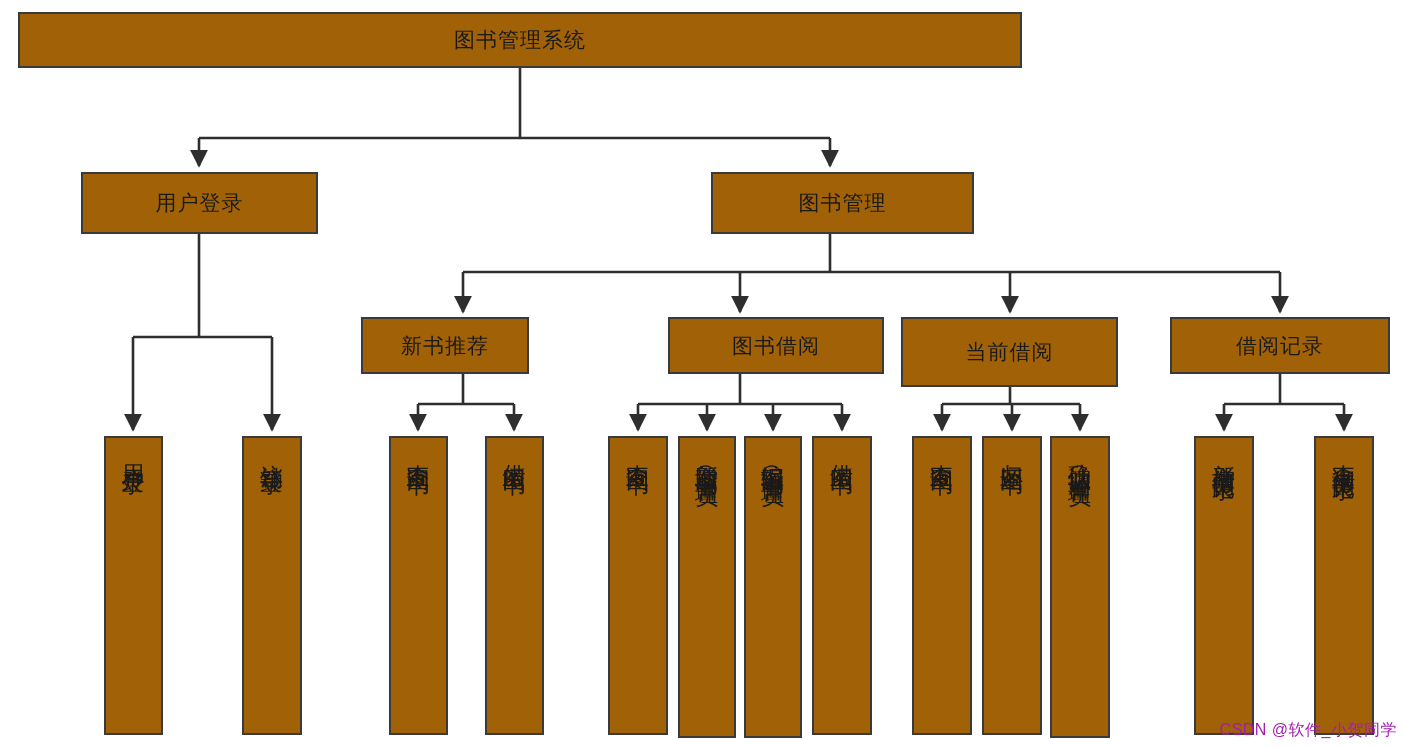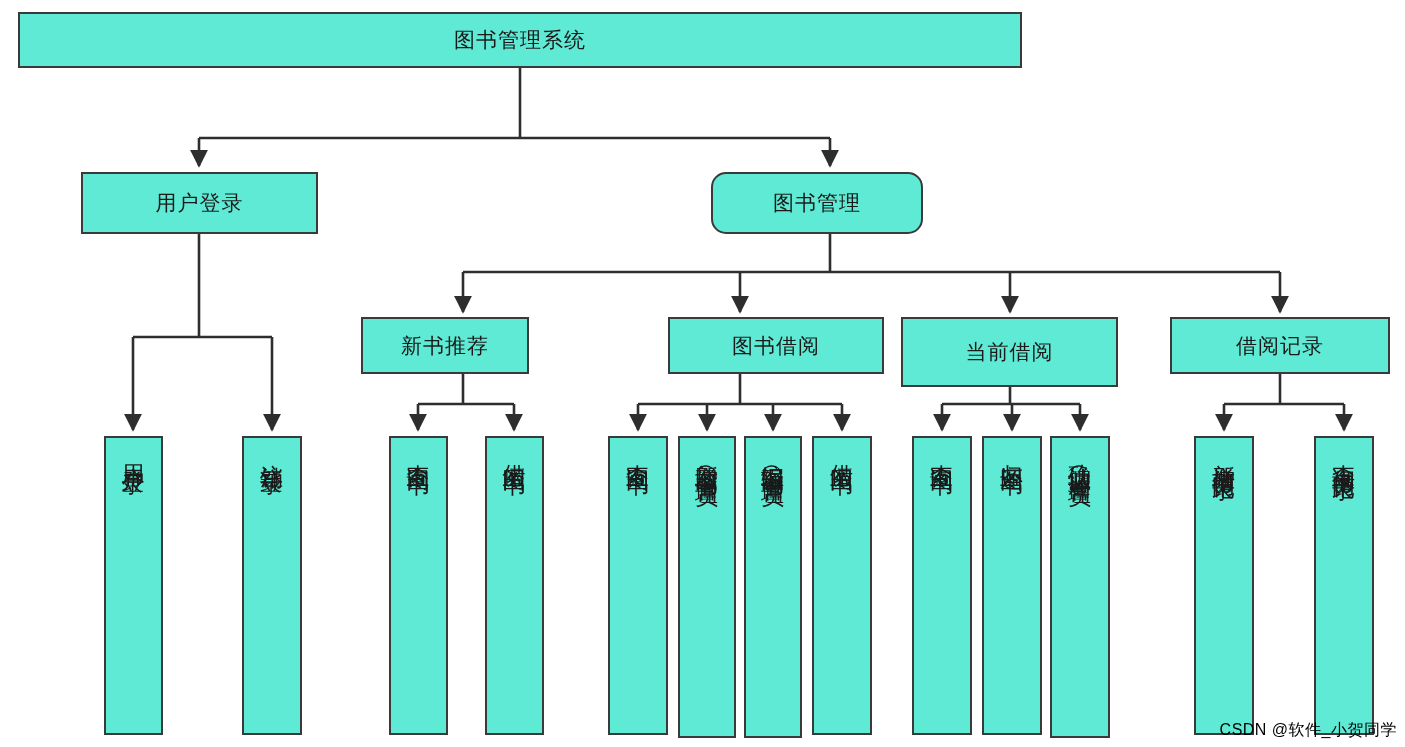--- a/index.html
+++ b/index.html
@@ -23,21 +23,21 @@
     position: absolute;
     left: 0;
     top: 0;
     width: 1405px;
     height: 747px;
   }
   .node-box {
     position: absolute;
     box-sizing: border-box;
     border: 2px solid #3a3a3a;
-    background: #5eead4;
+    background: #a16207;
     display: flex;
     align-items: center;
     justify-content: center;
     color: #1a1a1a;
   }
   .node-h .node-label {
     font-size: 21px;
     letter-spacing: 1px;
     white-space: nowrap;
     line-height: 1.2;
@@ -53,21 +53,21 @@
     font-size: 23px;
     letter-spacing: 3px;
     line-height: 1.05;
     white-space: nowrap;
   }
   #watermark {
     position: absolute;
     right: 8px;
     bottom: 6px;
     font-size: 16px;
-    color: #000000;
+    color: #a21caf;
     white-space: nowrap;
     letter-spacing: 0.5px;
   }
 </style>
 </head>
 <body>
 
 <div id="diagram-root">
 
   <svg class="layer" viewBox="0 0 1405 747" xmlns="http://www.w3.org/2000/svg">
@@ -120,21 +120,21 @@
     </g>
   </svg>
 
   <div class="node-box node-h" style="left:18px; top:12px; width:1004px; height:56px;">
     <span class="node-label">图书管理系统</span>
   </div>
 
   <div class="node-box node-h" style="left:81px; top:172px; width:237px; height:62px;">
     <span class="node-label">用户登录</span>
   </div>
-  <div class="node-box node-h" style="left:711px; top:172px; width:212px; height:62px;border-radius:15px;">
+  <div class="node-box node-h" style="left:711px; top:172px; width:263px; height:62px;">
     <span class="node-label">图书管理</span>
   </div>
 
   <div class="node-box node-h" style="left:361px; top:317px; width:168px; height:57px;">
     <span class="node-label">新书推荐</span>
   </div>
   <div class="node-box node-h" style="left:632px; top:317px; width:216px; height:57px;margin-left:36px;">
     <span class="node-label">图书借阅</span>
   </div>
   <div class="node-box node-h" style="left:901px; top:317px; width:217px; height:70px;">

